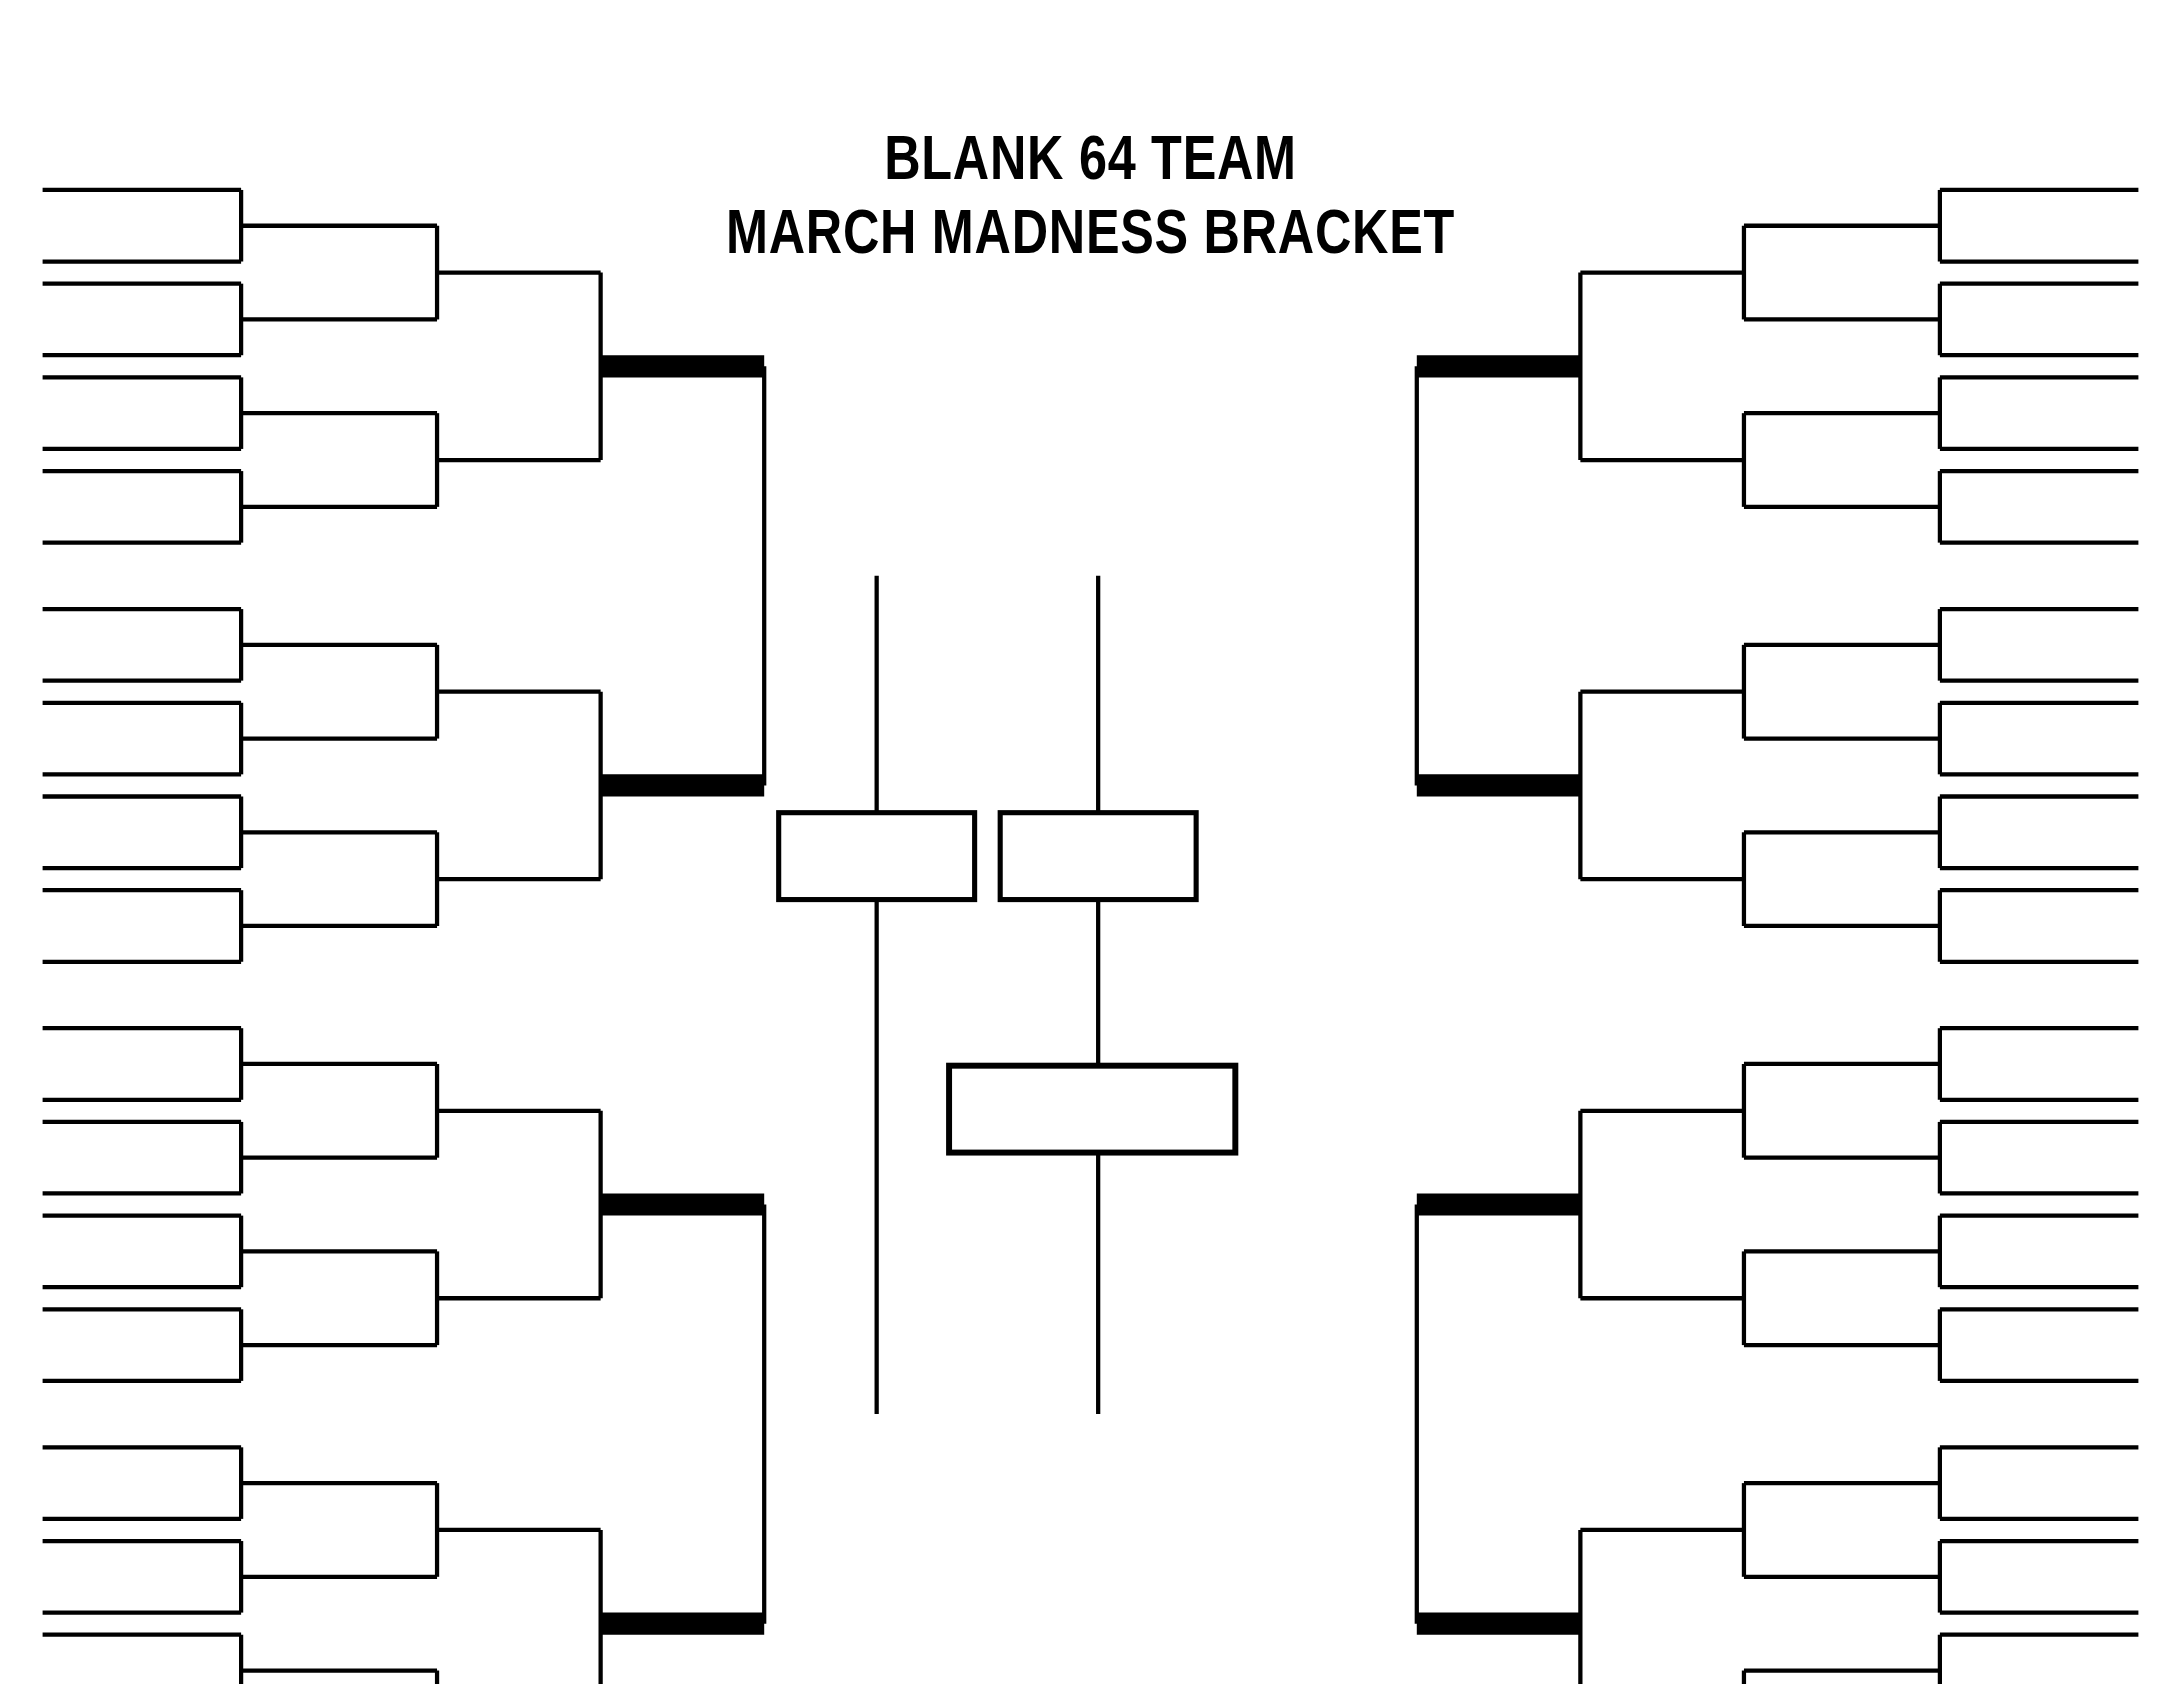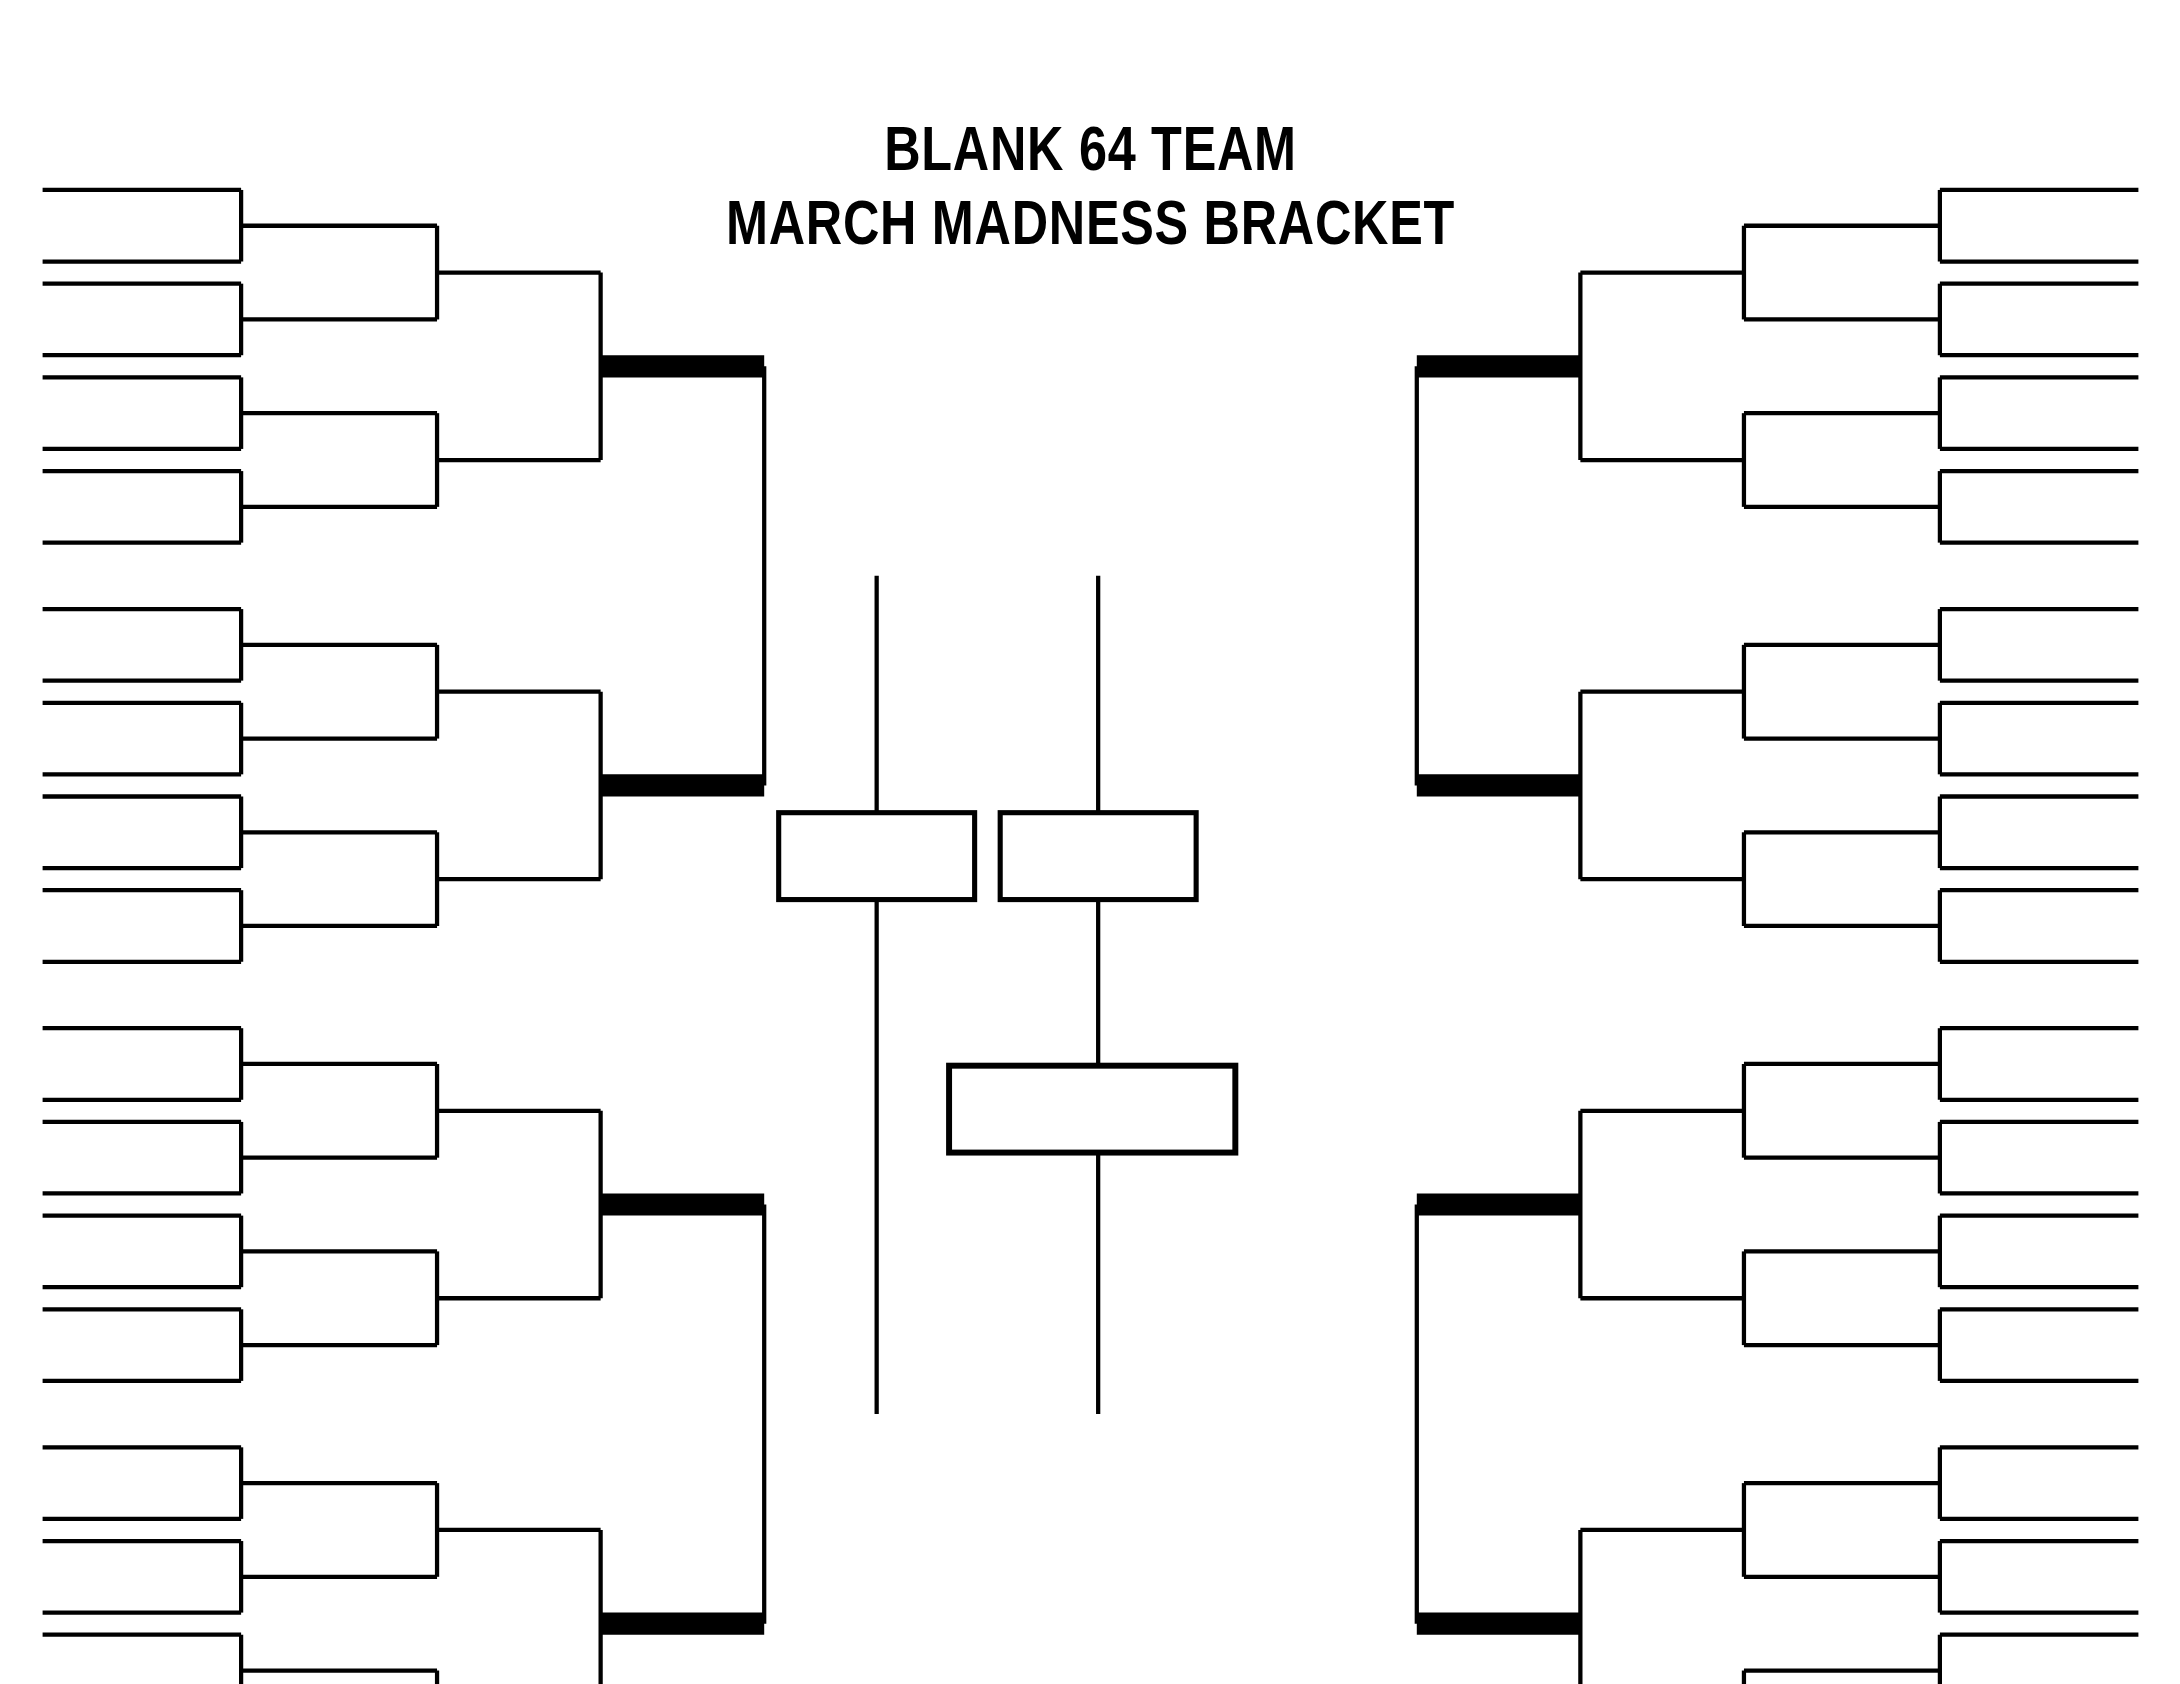--- a/index.html
+++ b/index.html
@@ -16,21 +16,21 @@
   }
   #bracket-page {
     position: relative;
     width: 2181px;
     height: 1685px;
     background: #ffffff;
   }
   #title-block {
     position: absolute;
     left: 0;
-    top: 111px;
+    top: 120px;
     width: 2181px;
     text-align: center;
     pointer-events: none;
   }
   .title-line {
     display: block;
     font-family: "Liberation Sans Narrow", "Liberation Sans", sans-serif;
     font-weight: 700;
     font-size: 63px;
     line-height: 1.18;

